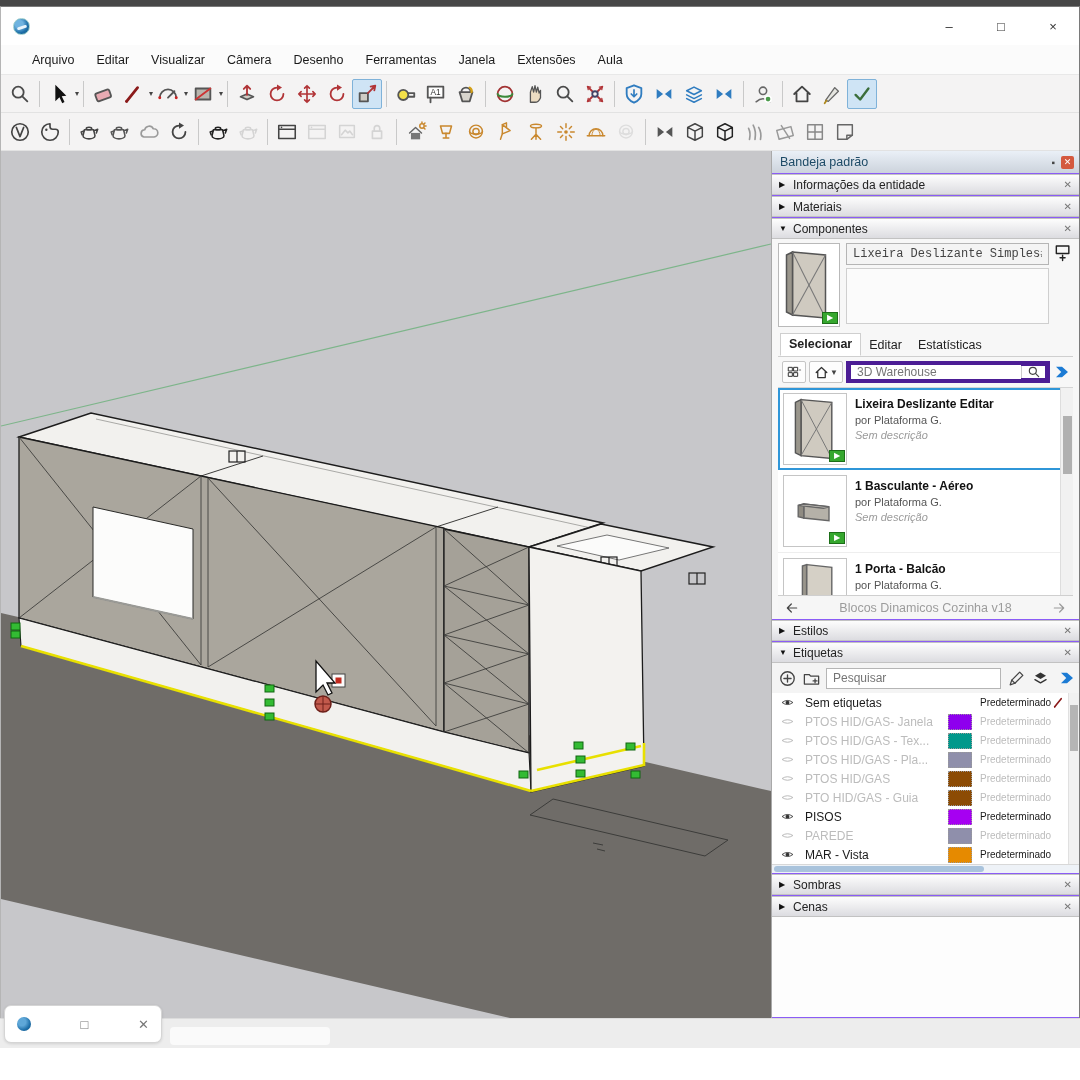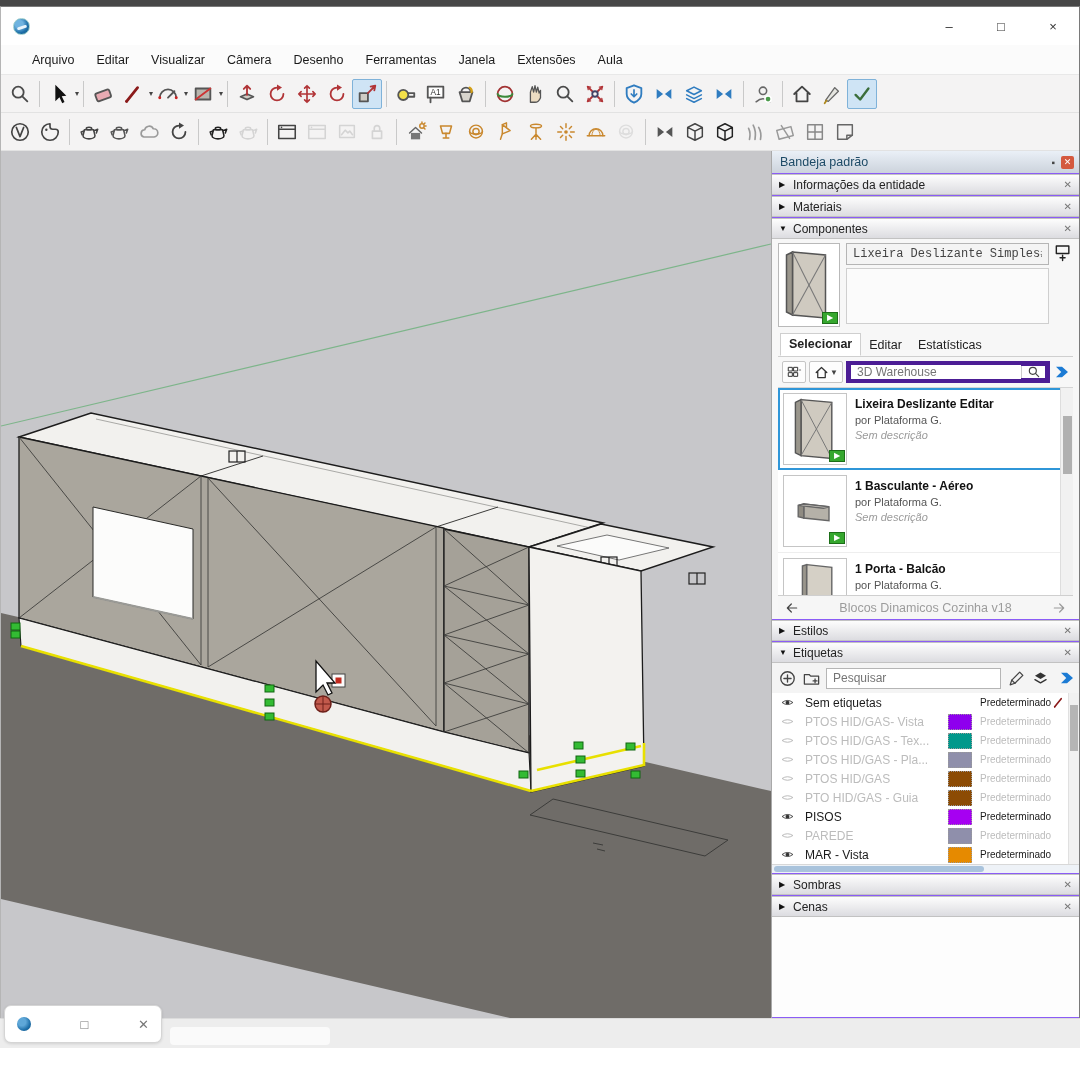--- a/index.html
+++ b/index.html
@@ -894,21 +894,21 @@
             <span class="tag-swatch" style="border:none"></span>
             <span class="tag-dash on">Predeterminado</span>
             <svg class="tag-pencil symline" viewBox="0 0 24 24">
               <use href="#pencil"></use>
             </svg>
           </div>
           <div class="tag-row">
             <svg class="tag-eye" viewBox="0 0 24 24">
               <use href="#eyeoff"></use>
             </svg>
-            <span class="tag-name off">PTOS HID/GAS- Vista</span>
+            <span class="tag-name off">PTOS HID/GAS- Janela</span>
             <span class="tag-swatch" style="background:#8E00EE"></span>
             <span class="tag-dash off">Predeterminado</span>
           </div>
           <div class="tag-row">
             <svg class="tag-eye" viewBox="0 0 24 24">
               <use href="#eyeoff"></use>
             </svg>
             <span class="tag-name off">PTOS HID/GAS - Tex...</span>
             <span class="tag-swatch" style="background:#00988B"></span>
             <span class="tag-dash off">Predeterminado</span>

